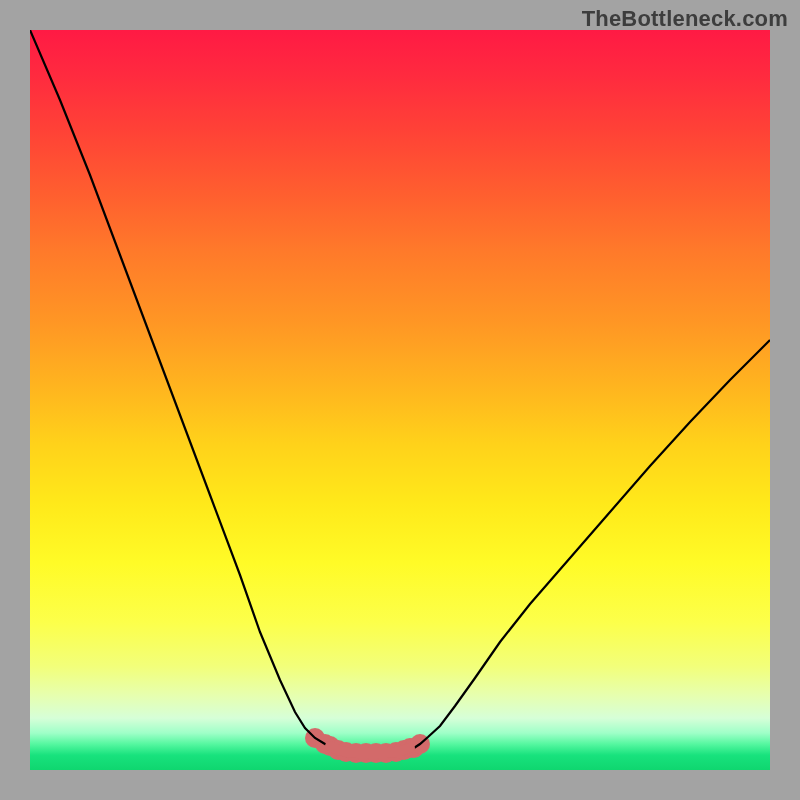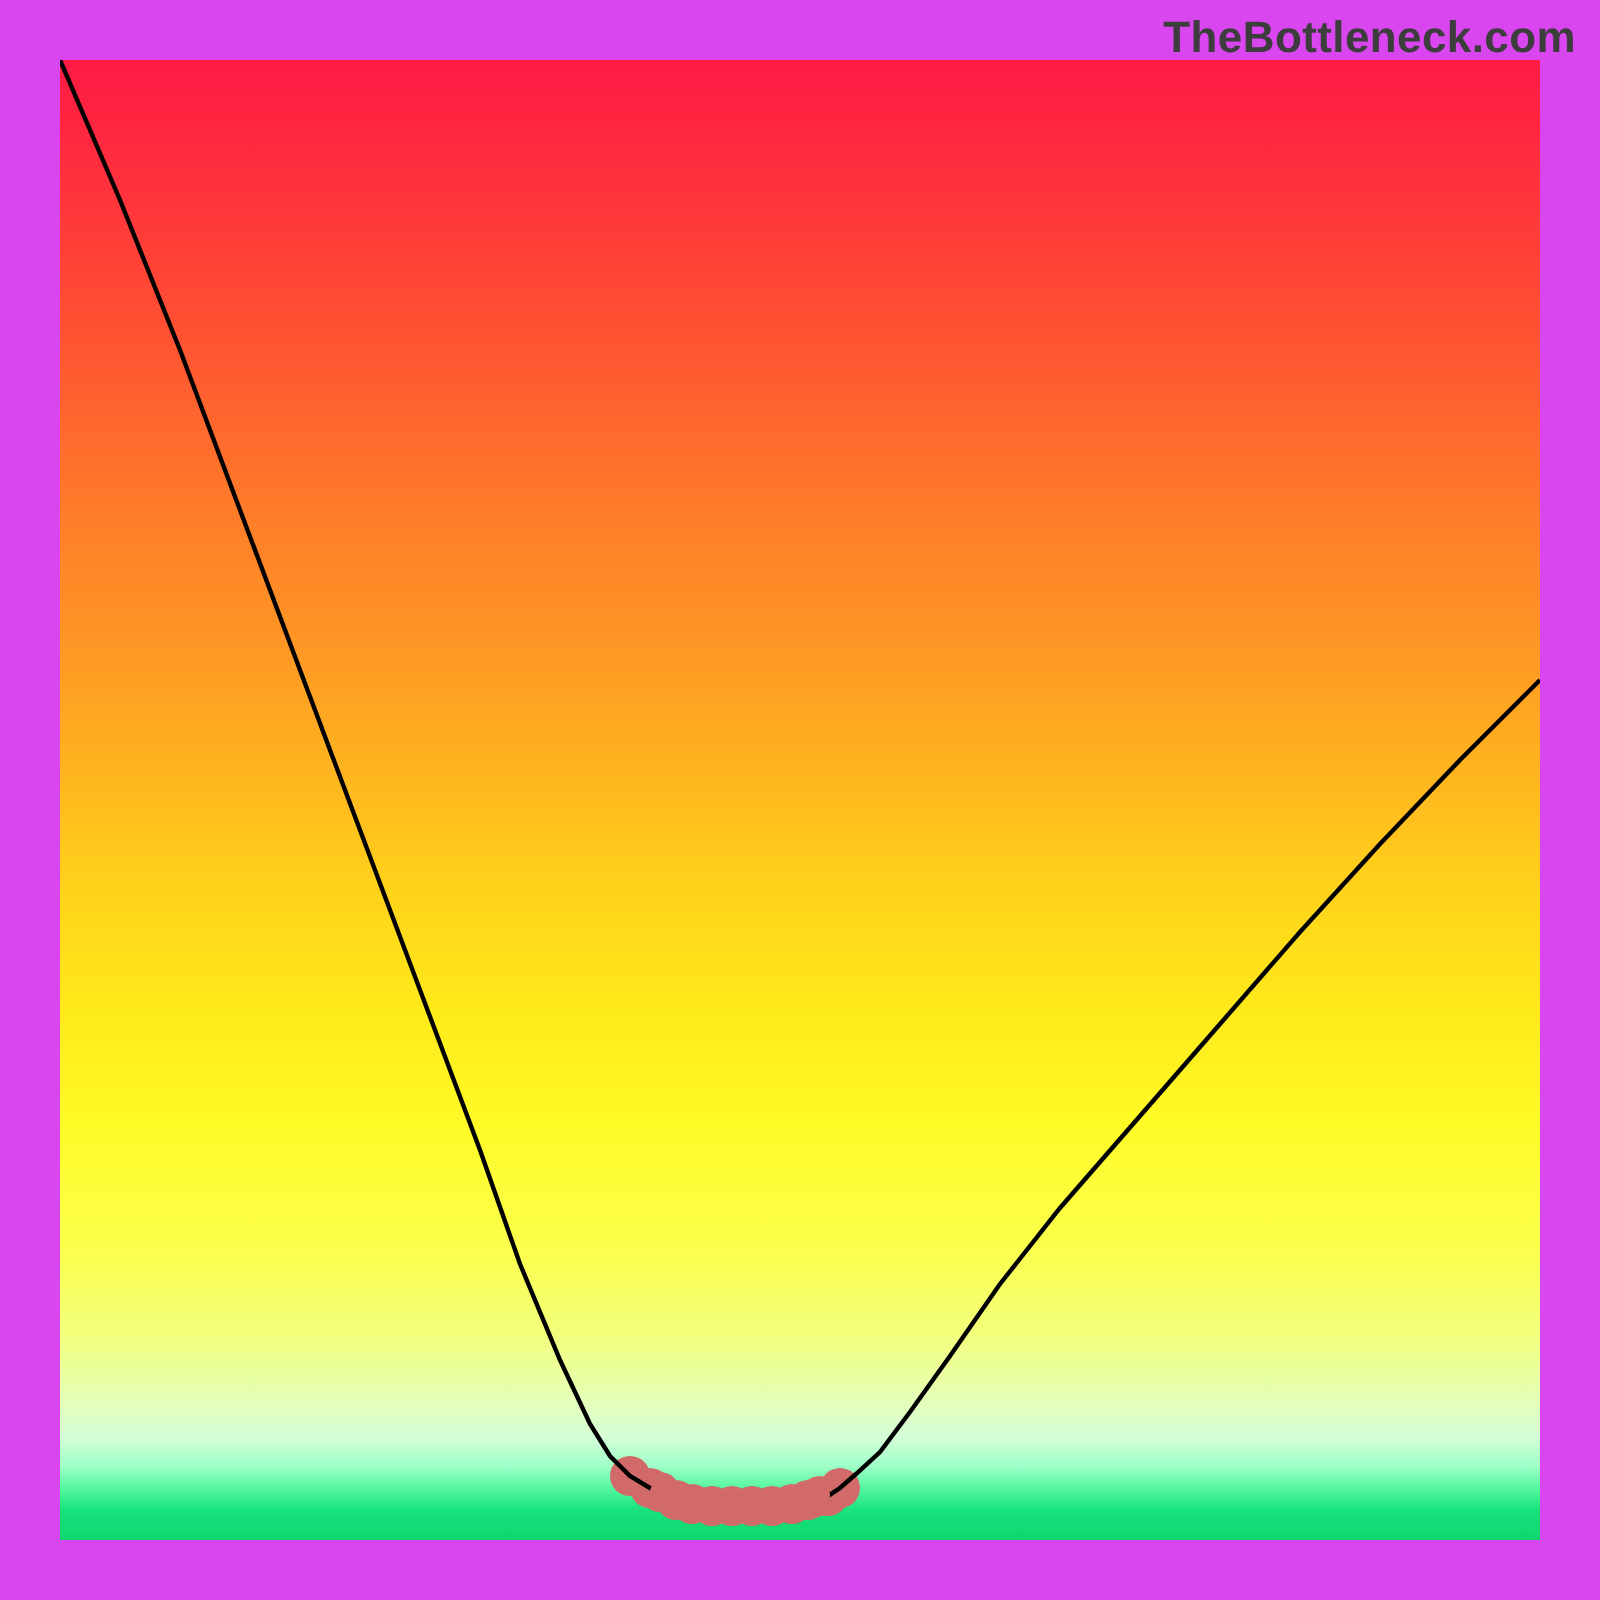--- a/index.html
+++ b/index.html
@@ -8,21 +8,21 @@
     width: 800px;
     height: 800px;
     background: #000;
     overflow: hidden;
     font-family: Arial, Helvetica, sans-serif;
   }
   .frame {
     position: relative;
     width: 800px;
     height: 800px;
-    background: #d946ef;
+    background: #a3a3a3;
   }
   .plot {
     position: absolute;
     left: 30px;
     top: 30px;
     width: 740px;
     height: 740px;
     overflow: hidden;
   }
   .gradient {

